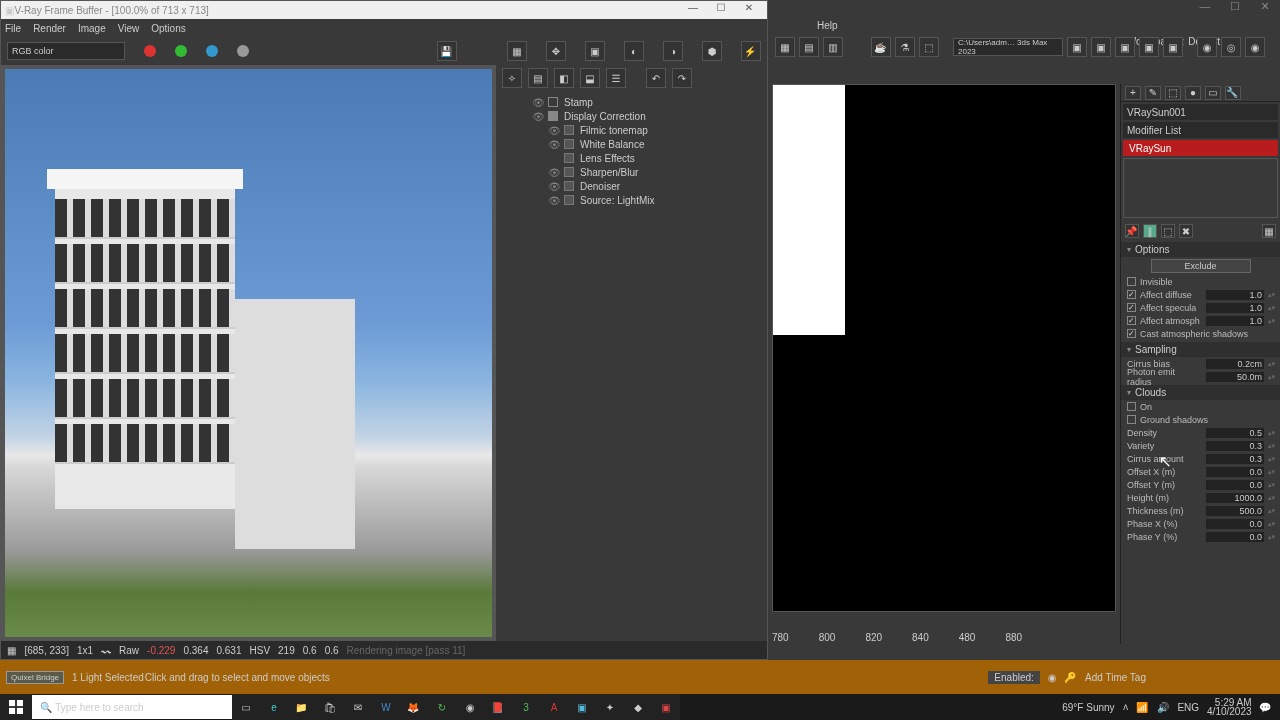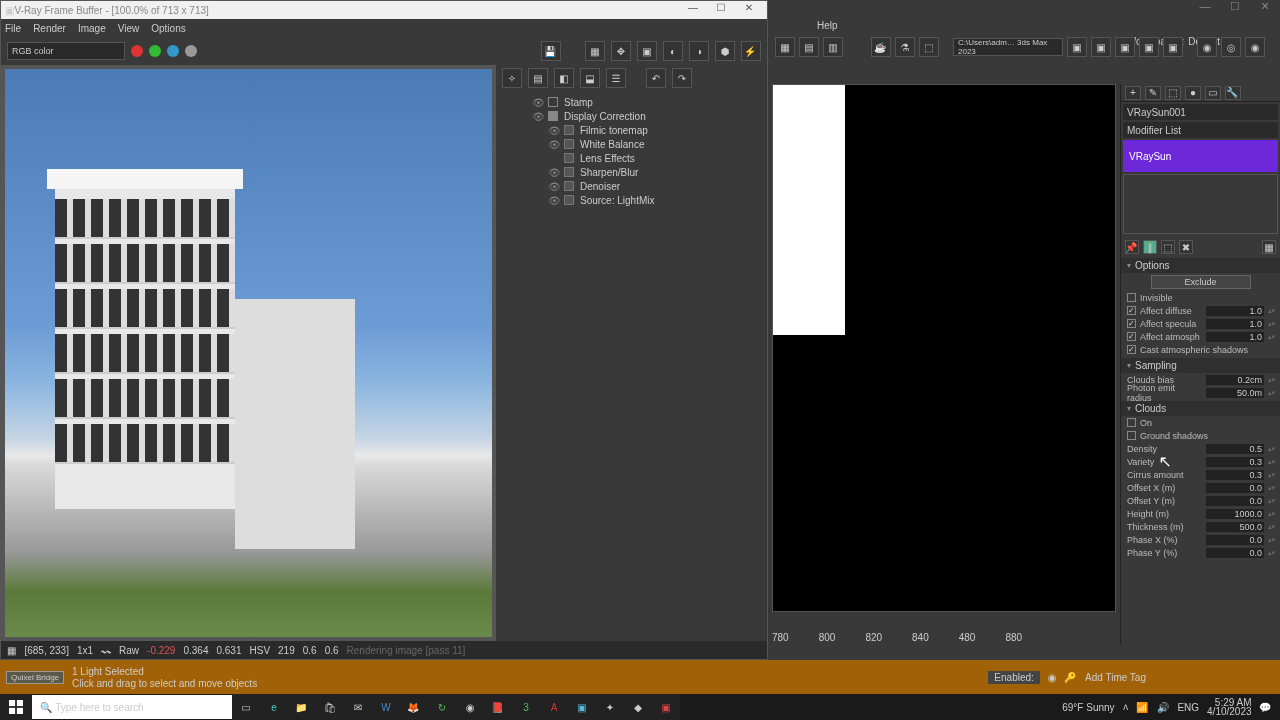--- a/index.html
+++ b/index.html
@@ -3,21 +3,21 @@
 <meta charset="utf-8">
 <style>
 *{margin:0;padding:0;box-sizing:border-box;font-family:"Segoe UI",Tahoma,sans-serif;font-size:10px;color:#ccc;user-select:none}
 body{background:#393939;width:1280px;height:720px;overflow:hidden;position:relative}
 .vfb-window{position:absolute;left:0;top:0;width:768px;height:660px;background:#393939;border:1px solid #555;display:flex;flex-direction:column}
 .titlebar{height:18px;background:#f0f0f0;display:flex;align-items:center;padding:0 4px;color:#333;font-size:9px}
 .titlebar .wtitle{flex:1;color:#888}
 .wctl{width:28px;height:16px;text-align:center;color:#555}
 .menubar{height:18px;background:#393939;display:flex;align-items:center;padding:0 4px;gap:12px}
 .menubar span{font-size:10px;color:#ccc}
-.vfb-top{height:28px;display:flex;align-items:center;padding:0 6px;gap:6px}
+.vfb-top{height:28px;display:flex;align-items:center;padding:0 6px;gap:19px}
 .channel-sel{width:118px;height:18px;background:#2a2a2a;border:1px solid #555;padding:0 4px;display:flex;align-items:center;font-size:9px}
 .cdot{width:12px;height:12px;border-radius:50%}
 .red{background:#d33}
 .green{background:#3b3}
 .blue{background:#39c}
 .gray{background:#999}
 .tbicon{width:20px;height:20px;background:#333;border:1px solid #555;display:flex;align-items:center;justify-content:center;font-size:10px}
 .vfb-body{flex:1;display:flex;min-height:0}
 .render-area{width:495px;background:#555;padding:4px;display:flex;flex-direction:column}
 .render-img{flex:1;background:linear-gradient(to bottom,#4a7bb5 0%,#6c9bd5 45%,#8ab5e0 55%,#c4d4e4 65%,#e8e8e8 68%,#d8d8d8 70%,#999 85%,#5a7a3a 92%,#6a8a4a 100%);position:relative}
@@ -41,21 +41,21 @@
 .status-row .rneg{color:#d55}
 .max-tb{position:absolute;left:775px;top:36px;height:22px;display:flex;align-items:center;gap:4px}
 .max-view{position:absolute;left:772px;top:84px;width:344px;height:528px;background:#000;border:1px solid #555}
 .max-view .wht{position:absolute;left:0;top:0;width:72px;height:250px;background:#fff}
 .timeline{position:absolute;left:772px;top:630px;right:8px;height:14px;display:flex;align-items:center;gap:30px;font-size:8px;color:#888}
 
 .cmd{position:absolute;right:0;top:84px;width:160px;height:560px;background:#393939;border-left:1px solid #222;overflow:hidden}
 .cmd-tab{height:18px;display:flex;align-items:center;padding:0 4px;gap:4px;border-bottom:1px solid #222}
 .cmd-name{height:16px;background:#2a2a2a;padding:0 4px;display:flex;align-items:center;margin:2px}
 .cmd-list{height:16px;background:#2a2a2a;padding:0 4px;display:flex;align-items:center;margin:0 2px}
-.mod-item{height:32px;background:#6d28d9;padding:0 6px;display:flex;align-items:center;margin:2px;color:#fff}
+.mod-item{height:16px;background:#b91c1c;padding:0 6px;display:flex;align-items:center;margin:2px;color:#fff}
 .mod-box{height:60px;border:1px solid #555;margin:0 2px}
 .mod-btns{height:18px;display:flex;align-items:center;gap:4px;padding:0 4px;margin-top:4px}
 .rollout-hdr{background:#2f2f2f;padding:2px 6px;display:flex;align-items:center;gap:4px;margin-top:2px}
 .rollout-hdr::before{content:"▾";font-size:8px;color:#888}
 .param-row{display:flex;align-items:center;height:13px;padding:0 6px;gap:4px}
 .param-row .lbl{flex:1;font-size:9px;color:#bbb}
 .param-row .val{width:58px;background:#222;text-align:right;padding:0 2px;font-size:9px}
 .param-row .spn{width:6px;color:#666;font-size:7px}
 .param-row .chkb{width:9px;height:9px;border:1px solid #888}
 .param-row .chkb.on::after{content:"✓";color:#ddd;font-size:8px;line-height:7px;display:block}
@@ -173,21 +173,21 @@
     </div>
   <div class="param-row">
       <div class="chkb on"></div>
       <span class="lbl">Cast atmospheric shadows</span>
     </div>
 
   <div class="rollout-hdr">
       <span>Sampling</span>
     </div>
   <div class="param-row">
-      <span class="lbl">Clouds bias</span>
+      <span class="lbl">Cirrus bias</span>
       <span class="val">0.2cm</span>
       <span class="spn">▴▾</span>
     </div>
   <div class="param-row">
       <span class="lbl">Photon emit radius</span>
       <span class="val">50.0m</span>
       <span class="spn">▴▾</span>
     </div>
 
   <div class="rollout-hdr">
@@ -384,21 +384,21 @@
   <div>⏮</div>
   <div>◀</div>
   <div>▶</div>
   <div>▶</div>
   <div>⏭</div>
 </div>
 
 <div class="bottom">
   <div class="maxstatus">
     <div style="background:#5a5a4a;border:1px solid #999;padding:1px 4px;font-size:8px">Quixel Bridge</div>
-    <div style="display:flex;flex-direction:column;gap:1px">
+    <div style="display:flex;flex-direction:row;gap:1px">
       <span>1 Light Selected</span>
       <span>Click and drag to select and move objects</span>
     </div>
     <div style="flex:1"></div>
     <span style="background:#444;padding:1px 6px">Enabled:</span>
     <span>◉</span>
     <span>🔑</span>
     <span>Add Time Tag</span>
     <div style="width:120px"></div>
   </div>

